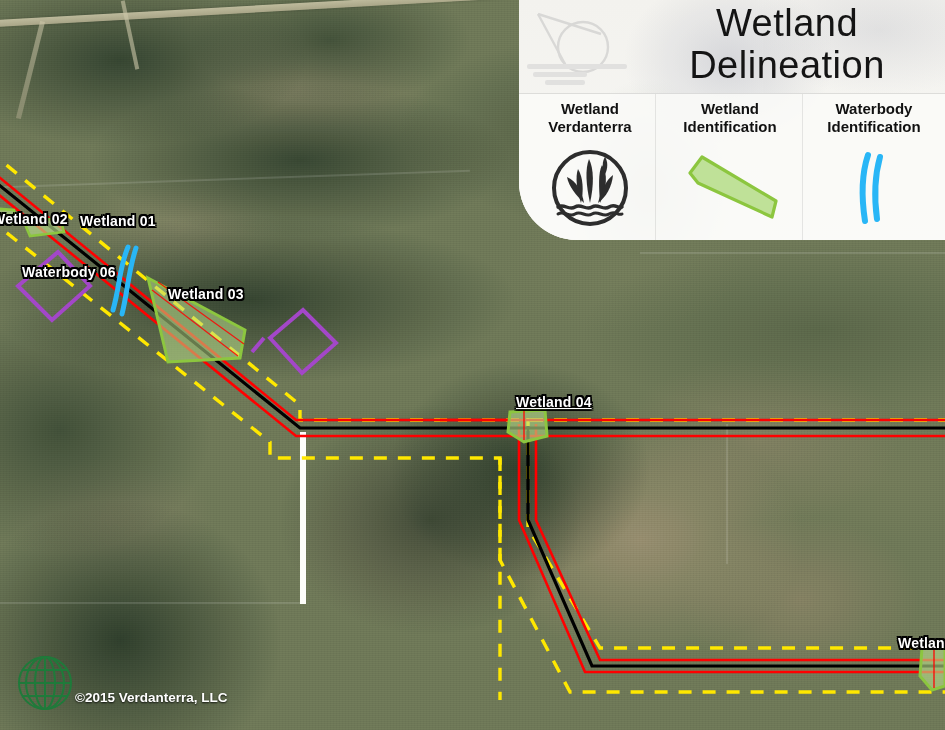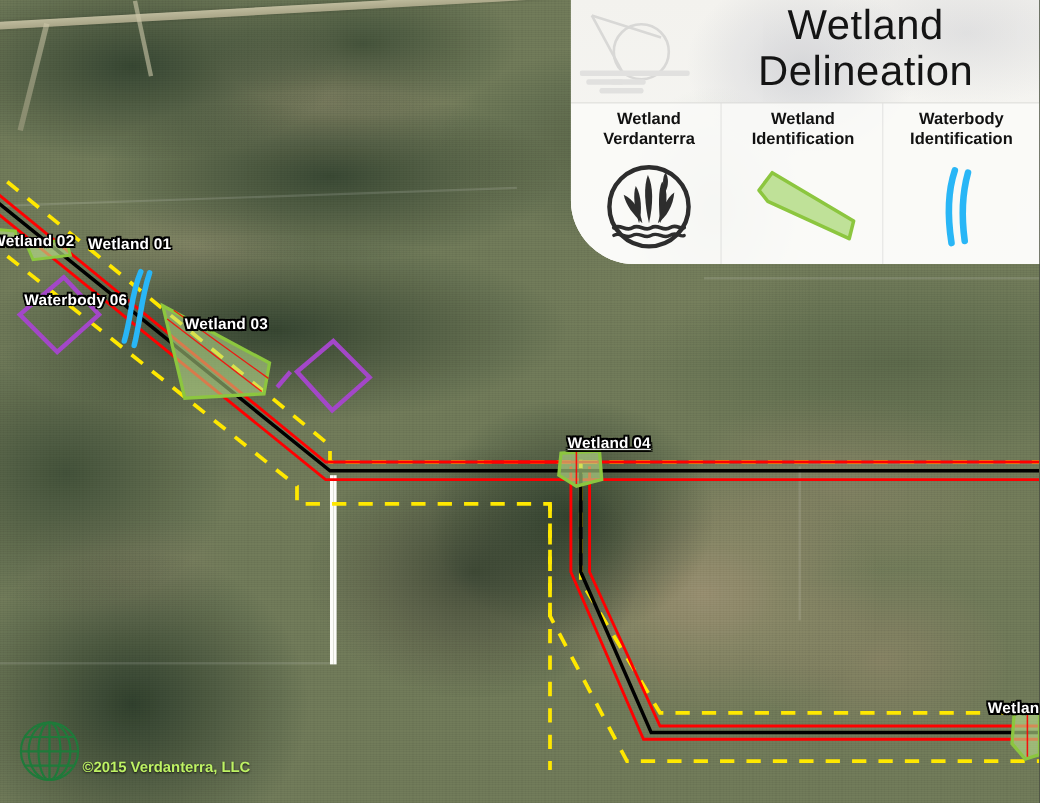--- a/index.html
+++ b/index.html
@@ -93,21 +93,21 @@
     text-shadow:
       -1.6px -1.6px 0 #000, 1.6px -1.6px 0 #000,
       -1.6px  1.6px 0 #000, 1.6px  1.6px 0 #000,
       -1.6px 0 0 #000, 1.6px 0 0 #000,
        0 -1.6px 0 #000, 0 1.6px 0 #000;
   }
 
   
   #credit{
     position:absolute;left:75px;top:690px;
-    color:#bef264;font-size:13.5px;font-weight:bold;
+    color:#ffffff;font-size:13.5px;font-weight:bold;
     font-family:"Liberation Sans",sans-serif;
     text-shadow:0 1px 2px rgba(0,0,0,.85);
   }
   #globe-logo{position:absolute;left:14px;top:652px;width:62px;height:62px;}
 
   
   #panel{
     position:absolute;
     left:519px;top:0;width:426px;height:240px;
     border-bottom-left-radius:58px;

